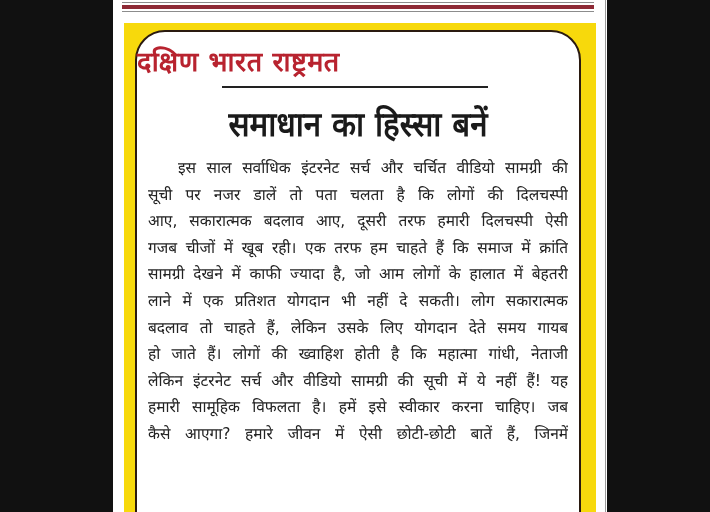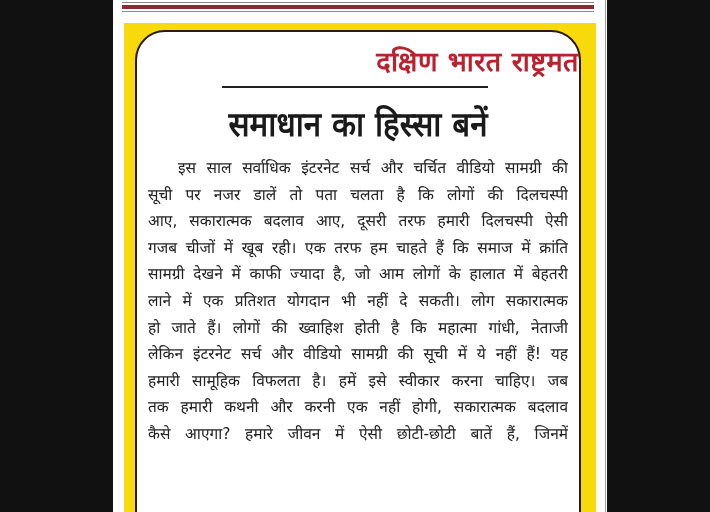--- a/index.html
+++ b/index.html
@@ -68,21 +68,21 @@
       background: #ffffff;
       border: 2px solid #2a1a10;
       border-radius: 30px 30px 0 0;
       box-sizing: border-box;
     }
     .masthead {
       position: absolute;
       left: 0;
       top: 12px;
       width: 100%;
-      text-align: right;
+      text-align: left;
       font-family: "DejaVu Sans", sans-serif;
       font-weight: bold;
       font-size: 27px;
       color: #b8232f;
       letter-spacing: 0.5px;
       line-height: 36px;
     }
     .masthead-rule {
       position: absolute;
       left: 85px;
@@ -142,22 +142,22 @@
       <div class="masthead-rule"></div>
       <div class="headline">समाधान का हिस्सा बनें</div>
 
       <div class="body-text">
         <span class="body-line indent">इस साल सर्वाधिक इंटरनेट सर्च और चर्चित वीडियो सामग्री की</span>
         <span class="body-line">सूची पर नजर डालें तो पता चलता है कि लोगों की दिलचस्पी</span>
         <span class="body-line">आए, सकारात्मक बदलाव आए, दूसरी तरफ हमारी दिलचस्पी ऐसी</span>
         <span class="body-line">गजब चीजों में खूब रही। एक तरफ हम चाहते हैं कि समाज में क्रांति</span>
         <span class="body-line">सामग्री देखने में काफी ज्यादा है, जो आम लोगों के हालात में बेहतरी</span>
         <span class="body-line">लाने में एक प्रतिशत योगदान भी नहीं दे सकती। लोग सकारात्मक</span>
+        <span class="body-line">बदलाव तो चाहते हैं, लेकिन उसके लिए योगदान देते समय गायब</span>
         <span class="body-line">हो जाते हैं। लोगों की ख्वाहिश होती है कि महात्मा गांधी, नेताजी</span>
         <span class="body-line">लेकिन इंटरनेट सर्च और वीडियो सामग्री की सूची में ये नहीं हैं! यह</span>
         <span class="body-line">हमारी सामूहिक विफलता है। हमें इसे स्वीकार करना चाहिए। जब</span>
-        <span class="body-line">तक हमारी कथनी और करनी एक नहीं होगी, सकारात्मक बदलाव</span>
         <span class="body-line">कैसे आएगा? हमारे जीवन में ऐसी छोटी-छोटी बातें हैं, जिनमें</span>
 
       </div>
     </div>
   </div>
 </div>
 
 </body></html>

